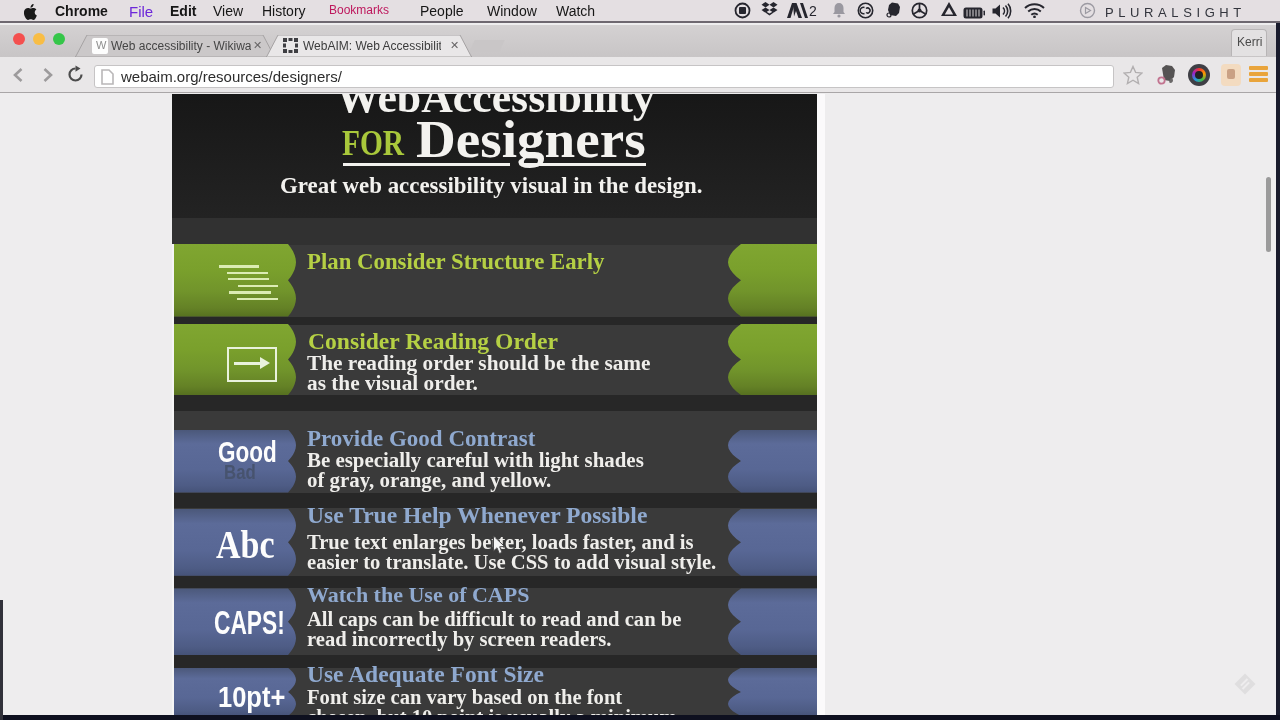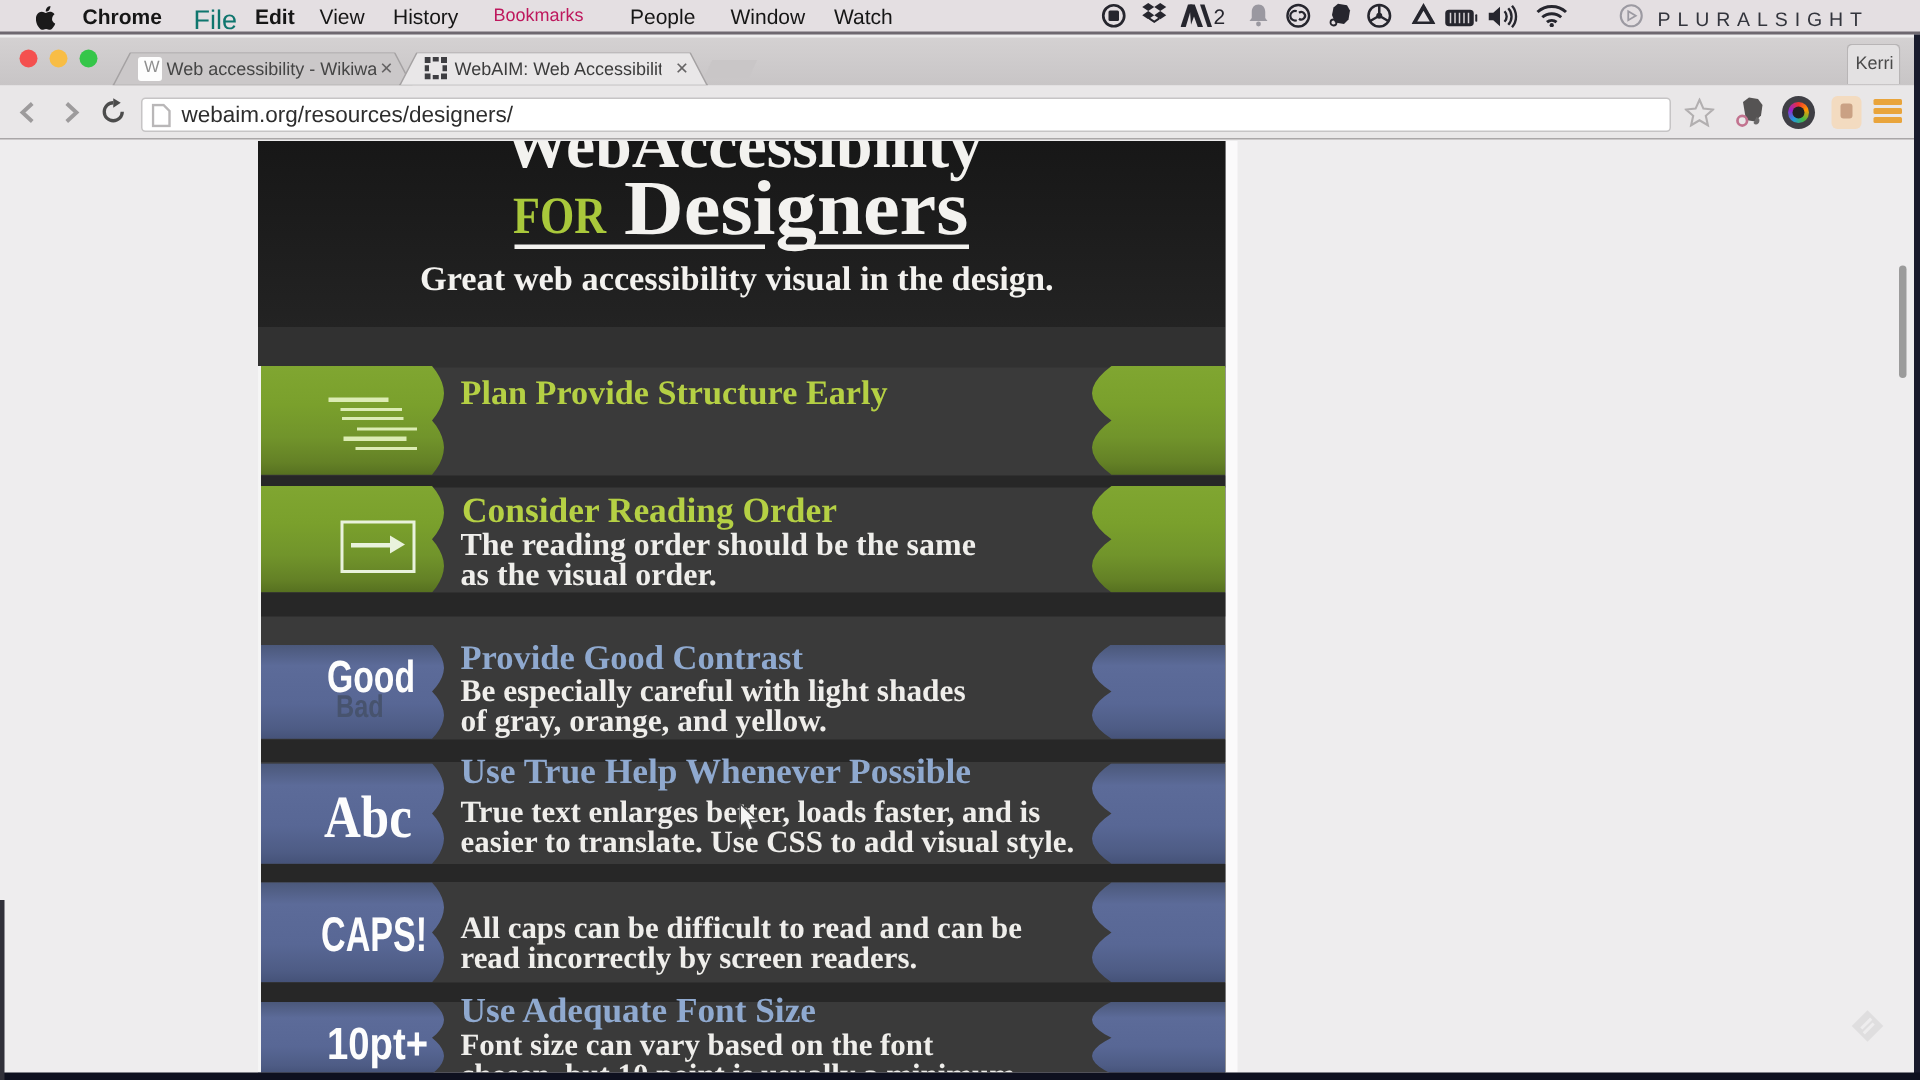--- a/index.html
+++ b/index.html
@@ -30,21 +30,21 @@
   .cursor { pointer-events:none; }
 </style>
 </head>
 <body>
 
 <div id="menubar" class="abs">
     <div style="position: absolute; left: 24px; top: 4px;"><svg width="14" height="16" viewBox="0 0 14 16">
         <path d="M10.7 8.6 c0-2 1.6-3 1.7-3.1 -0.9-1.4-2.4-1.6-2.9-1.6 -1.2-0.1-2.4 0.7-3 0.7 -0.6 0-1.6-0.7-2.6-0.7 -1.3 0-2.6 0.8-3.3 2 -1.4 2.4-0.4 6 1 8 0.7 1 1.5 2.1 2.5 2 1 0 1.4-0.6 2.6-0.6 1.2 0 1.6 0.6 2.6 0.6 1.1 0 1.8-1 2.4-2 0.8-1.1 1.1-2.2 1.1-2.3 0-0.1-2.1-0.8-2.1-3z M8.8 2.6 c0.5-0.7 0.9-1.6 0.8-2.6 -0.8 0-1.7 0.5-2.3 1.2 -0.5 0.6-0.9 1.6-0.8 2.5 0.9 0.1 1.8-0.4 2.3-1.1z" fill="#1a1a1a"></path>
       </svg></div>
     <div style="position: absolute; top: 3px; left: 55px; font-size: 14px; color: rgb(22, 22, 22); font-weight: bold;">Chrome</div>
-    <div style="position: absolute; top: 3px; left: 129px; font-size: 18px; color: #0f766e;">File</div>
+    <div style="position: absolute; top: 3px; left: 129px; font-size: 15px; color: #6d28d9;">File</div>
     <div style="position: absolute; top: 3px; left: 170px; font-size: 14px; color: rgb(22, 22, 22); font-weight: bold;">Edit</div>
     <div style="position: absolute; top: 3px; left: 213px; font-size: 14px; color: rgb(22, 22, 22);">View</div>
     <div style="position: absolute; top: 3px; left: 262px; font-size: 14px; color: rgb(22, 22, 22);">History</div>
     <div style="position: absolute; top: 3px; left: 329px; font-size: 12px; color: #be185d;">Bookmarks</div>
     <div style="position: absolute; top: 3px; left: 420px; font-size: 14px; color: rgb(22, 22, 22);">People</div>
     <div style="position: absolute; top: 3px; left: 487px; font-size: 14px; color: rgb(22, 22, 22);">Window</div>
     <div style="position: absolute; top: 3px; left: 556px; font-size: 14px; color: rgb(22, 22, 22);">Watch</div>
     <div style="position: absolute; left: 734px; top: 2px;"><svg width="17" height="17" viewBox="0 0 17 17">
         <circle cx="8.5" cy="8.5" r="7" fill="none" stroke="#26262e" stroke-width="1.8"></circle>
         <rect x="5" y="5" width="7" height="7" rx="1" fill="#26262e"></rect>
@@ -215,27 +215,28 @@
       <div style="position: absolute; left: 556px; top: 230px; width: 89px; height: 71px; background: linear-gradient(rgb(128, 166, 49) 0%, rgb(122, 160, 44) 35%, rgb(113, 148, 43) 65%, rgb(100, 129, 38) 88%, rgb(86, 112, 32) 100%); clip-path: polygon(89px 0%, 13px 0%, 8.5px 5%, 4.9px 10%, 2.3px 15%, 0.6px 20%, 0px 25%, 0.6px 30%, 2.3px 35%, 4.9px 40%, 8.5px 45%, 13px 50%, 8.5px 55%, 4.9px 60%, 2.3px 65%, 0.6px 70%, 0px 75%, 0.6px 80%, 2.3px 85%, 4.9px 90%, 8.5px 95%, 13px 100%, 89px 100%);"></div>
       <div style="position: absolute; left: 0px; top: 335.5px; width: 124px; height: 63px; background: linear-gradient(rgb(75, 88, 122) 0%, rgb(92, 107, 153) 22%, rgb(88, 103, 149) 62%, rgb(78, 92, 133) 88%, rgb(69, 82, 120) 100%); clip-path: polygon(0% 0%, 116px 0%, 118.8px 5%, 121px 10%, 122.6px 15%, 123.6px 20%, 124px 25%, 123.6px 30%, 122.6px 35%, 121px 40%, 118.8px 45%, 116px 50%, 118.8px 55%, 121px 60%, 122.6px 65%, 123.6px 70%, 124px 75%, 123.6px 80%, 122.6px 85%, 121px 90%, 118.8px 95%, 116px 100%, 0% 100%);"></div>
       <div style="position: absolute; left: 556px; top: 335.5px; width: 89px; height: 63px; background: linear-gradient(rgb(75, 88, 122) 0%, rgb(92, 107, 153) 22%, rgb(88, 103, 149) 62%, rgb(78, 92, 133) 88%, rgb(69, 82, 120) 100%); clip-path: polygon(89px 0%, 13px 0%, 8.5px 5%, 4.9px 10%, 2.3px 15%, 0.6px 20%, 0px 25%, 0.6px 30%, 2.3px 35%, 4.9px 40%, 8.5px 45%, 13px 50%, 8.5px 55%, 4.9px 60%, 2.3px 65%, 0.6px 70%, 0px 75%, 0.6px 80%, 2.3px 85%, 4.9px 90%, 8.5px 95%, 13px 100%, 89px 100%);"></div>
       <div style="position: absolute; left: 0px; top: 414.8px; width: 124px; height: 67px; background: linear-gradient(rgb(75, 88, 122) 0%, rgb(92, 107, 153) 22%, rgb(88, 103, 149) 62%, rgb(78, 92, 133) 88%, rgb(69, 82, 120) 100%); clip-path: polygon(0% 0%, 116px 0%, 118.8px 5%, 121px 10%, 122.6px 15%, 123.6px 20%, 124px 25%, 123.6px 30%, 122.6px 35%, 121px 40%, 118.8px 45%, 116px 50%, 118.8px 55%, 121px 60%, 122.6px 65%, 123.6px 70%, 124px 75%, 123.6px 80%, 122.6px 85%, 121px 90%, 118.8px 95%, 116px 100%, 0% 100%);"></div>
       <div style="position: absolute; left: 556px; top: 414.8px; width: 89px; height: 67px; background: linear-gradient(rgb(75, 88, 122) 0%, rgb(92, 107, 153) 22%, rgb(88, 103, 149) 62%, rgb(78, 92, 133) 88%, rgb(69, 82, 120) 100%); clip-path: polygon(89px 0%, 13px 0%, 8.5px 5%, 4.9px 10%, 2.3px 15%, 0.6px 20%, 0px 25%, 0.6px 30%, 2.3px 35%, 4.9px 40%, 8.5px 45%, 13px 50%, 8.5px 55%, 4.9px 60%, 2.3px 65%, 0.6px 70%, 0px 75%, 0.6px 80%, 2.3px 85%, 4.9px 90%, 8.5px 95%, 13px 100%, 89px 100%);"></div>
       <div style="position: absolute; left: 0px; top: 494.4px; width: 124px; height: 66.5px; background: linear-gradient(rgb(75, 88, 122) 0%, rgb(92, 107, 153) 22%, rgb(88, 103, 149) 62%, rgb(78, 92, 133) 88%, rgb(69, 82, 120) 100%); clip-path: polygon(0% 0%, 116px 0%, 118.8px 5%, 121px 10%, 122.6px 15%, 123.6px 20%, 124px 25%, 123.6px 30%, 122.6px 35%, 121px 40%, 118.8px 45%, 116px 50%, 118.8px 55%, 121px 60%, 122.6px 65%, 123.6px 70%, 124px 75%, 123.6px 80%, 122.6px 85%, 121px 90%, 118.8px 95%, 116px 100%, 0% 100%);"></div>
       <div style="position: absolute; left: 556px; top: 494.4px; width: 89px; height: 66.5px; background: linear-gradient(rgb(75, 88, 122) 0%, rgb(92, 107, 153) 22%, rgb(88, 103, 149) 62%, rgb(78, 92, 133) 88%, rgb(69, 82, 120) 100%); clip-path: polygon(89px 0%, 13px 0%, 8.5px 5%, 4.9px 10%, 2.3px 15%, 0.6px 20%, 0px 25%, 0.6px 30%, 2.3px 35%, 4.9px 40%, 8.5px 45%, 13px 50%, 8.5px 55%, 4.9px 60%, 2.3px 65%, 0.6px 70%, 0px 75%, 0.6px 80%, 2.3px 85%, 4.9px 90%, 8.5px 95%, 13px 100%, 89px 100%);"></div>
       <div style="position: absolute; left: 0px; top: 573.8px; width: 124px; height: 48.2px; background: linear-gradient(rgb(75, 88, 122) 0%, rgb(92, 107, 153) 22%, rgb(88, 103, 149) 62%, rgb(78, 92, 133) 88%, rgb(69, 82, 120) 100%); clip-path: polygon(0% 0%, 116px 0%, 118.8px 5%, 121px 10%, 122.6px 15%, 123.6px 20%, 124px 25%, 123.6px 30%, 122.6px 35%, 121px 40%, 118.8px 45%, 116px 50%, 118.8px 55%, 121px 60%, 122.6px 65%, 123.6px 70%, 124px 75%, 123.6px 80%, 122.6px 85%, 121px 90%, 118.8px 95%, 116px 100%, 0% 100%);"></div>
       <div style="position: absolute; left: 556px; top: 573.8px; width: 89px; height: 48.2px; background: linear-gradient(rgb(75, 88, 122) 0%, rgb(92, 107, 153) 22%, rgb(88, 103, 149) 62%, rgb(78, 92, 133) 88%, rgb(69, 82, 120) 100%); clip-path: polygon(89px 0%, 13px 0%, 8.5px 5%, 4.9px 10%, 2.3px 15%, 0.6px 20%, 0px 25%, 0.6px 30%, 2.3px 35%, 4.9px 40%, 8.5px 45%, 13px 50%, 8.5px 55%, 4.9px 60%, 2.3px 65%, 0.6px 70%, 0px 75%, 0.6px 80%, 2.3px 85%, 4.9px 90%, 8.5px 95%, 13px 100%, 89px 100%);"></div>
       <div style="position: absolute; left: 0px; top: 150px; width: 1.5px; height: 472px; background: rgb(245, 245, 245);"></div>
-      <div style="position: absolute; left: 135px; top: 154.8px; font-family: &quot;Liberation Serif&quot;, serif; font-weight: bold; color: rgb(181, 208, 68); white-space: nowrap; font-size: 22.8px;">Plan Provide Structure Early</div>
+      <div style="position: absolute; left: 135px; top: 154.8px; font-family: &quot;Liberation Serif&quot;, serif; font-weight: bold; color: rgb(181, 208, 68); white-space: nowrap; font-size: 22.8px;">Plan Consider Structure Early</div>
       <div style="position: absolute; left: 136px; top: 234px; font-family: &quot;Liberation Serif&quot;, serif; font-weight: bold; color: rgb(181, 208, 68); white-space: nowrap; font-size: 23.6px;">Consider Reading Order</div>
       <div style="position: absolute; left: 135px; top: 258.5px; font-family: &quot;Liberation Serif&quot;, serif; font-weight: bold; color: rgb(239, 238, 235); line-height: 20.6px; white-space: nowrap; font-size: 21.3px;">The reading order should be the same<br>as the visual order.</div>
       <div style="position: absolute; left: 135px; top: 331.5px; font-family: &quot;Liberation Serif&quot;, serif; font-weight: bold; color: rgb(143, 169, 207); white-space: nowrap; font-size: 23px;">Provide Good Contrast</div>
       <div style="position: absolute; left: 135px; top: 355.5px; font-family: &quot;Liberation Serif&quot;, serif; font-weight: bold; color: rgb(239, 238, 235); line-height: 20.6px; white-space: nowrap; font-size: 20.9px;">Be especially careful with light shades<br>of gray, orange, and yellow.</div>
       <div style="position: absolute; left: 135px; top: 408.2px; font-family: &quot;Liberation Serif&quot;, serif; font-weight: bold; color: rgb(143, 169, 207); white-space: nowrap; font-size: 23.6px;">Use True Help Whenever Possible</div>
       <div style="position: absolute; left: 135px; top: 437.5px; font-family: &quot;Liberation Serif&quot;, serif; font-weight: bold; color: rgb(239, 238, 235); font-size: 20.6px; line-height: 20.6px; white-space: nowrap;">True text enlarges better, loads faster, and is<br>easier to translate. Use CSS to add visual style.</div>
+      <div style="position: absolute; left: 135px; top: 487.7px; font-family: &quot;Liberation Serif&quot;, serif; font-weight: bold; color: rgb(143, 169, 207); white-space: nowrap; font-size: 22px;">Watch the Use of CAPS</div>
       <div style="position: absolute; left: 135px; top: 514.5px; font-family: &quot;Liberation Serif&quot;, serif; font-weight: bold; color: rgb(239, 238, 235); font-size: 20.6px; line-height: 20.6px; white-space: nowrap;">All caps can be difficult to read and can be<br>read incorrectly by screen readers.</div>
       <div style="position: absolute; left: 135px; top: 567px; font-family: &quot;Liberation Serif&quot;, serif; font-weight: bold; color: rgb(143, 169, 207); white-space: nowrap; font-size: 23.5px;">Use Adequate Font Size</div>
       <div style="position: absolute; left: 135px; top: 592.5px; font-family: &quot;Liberation Serif&quot;, serif; font-weight: bold; color: rgb(239, 238, 235); font-size: 20.6px; line-height: 20.6px; white-space: nowrap;">Font size can vary based on the font<br>chosen, but 10 point is usually a minimum</div>
       <div style="position: absolute; left: 46.7px; top: 171.2px; width: 40.5px; height: 2.4px; background: rgb(220, 236, 180);"></div>
       <div style="position: absolute; left: 55.1px; top: 177.7px; width: 41.4px; height: 2.4px; background: rgb(220, 236, 180);"></div>
       <div style="position: absolute; left: 55.6px; top: 183.8px; width: 41.4px; height: 2.4px; background: rgb(220, 236, 180);"></div>
       <div style="position: absolute; left: 65.8px; top: 190.5px; width: 40px; height: 2.4px; background: rgb(220, 236, 180);"></div>
       <div style="position: absolute; left: 57.4px; top: 197.3px; width: 41.9px; height: 2.4px; background: rgb(220, 236, 180);"></div>
       <div style="position: absolute; left: 64.9px; top: 203.8px; width: 40.9px; height: 2.4px; background: rgb(220, 236, 180);"></div>
       <div style="position: absolute; left: 55px; top: 253px; width: 50px; height: 34.5px; border: 2.5px solid rgb(233, 242, 220);"></div>

